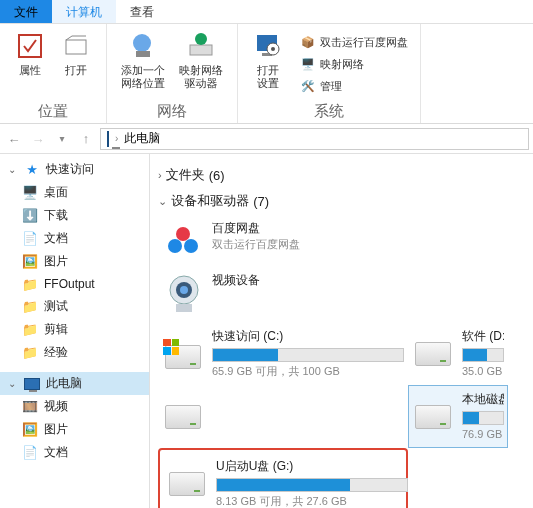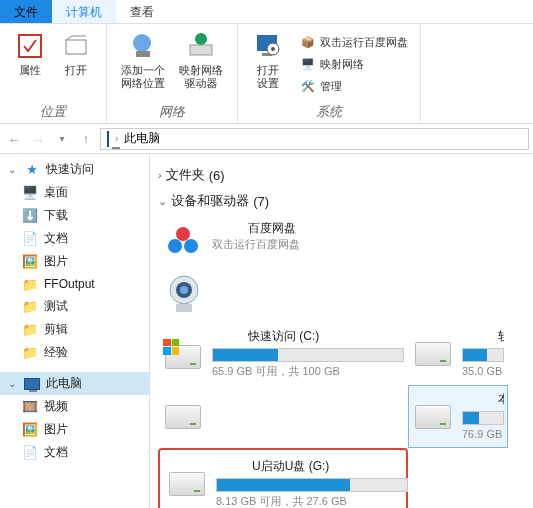--- a/index.html
+++ b/index.html
@@ -8,21 +8,21 @@
 
 .tabs { display: flex; background: #fff; height: 24px; border-bottom: 1px solid #e0e0e0; }
 .tab { padding: 4px 14px; font-size: 12px; color: #333; cursor: pointer; }
 .tab.blue { background: #1e88e5; color: #000000; font-family: Liberation Serif, serif; }
 .tab.active { background: #eaf4fe; color: #1e88e5; }
 
 
 .ribbon { display: flex; background: #fff; border-bottom: 1px solid #dadada; height: 100px; }
 .group { display: flex; flex-direction: column; align-items: center; border-right: 1px solid #e5e5e5; padding: 4px 8px 2px; }
 .group-items { display: flex; gap: 2px; flex: 1; }
-.group-label { font-size: 13px; color: #666; padding-top: 2px; font-style: italic; }
+.group-label { font-size: 15px; color: #666; padding-top: 2px; }
 .rb-btn { display: flex; flex-direction: column; align-items: center; justify-content: flex-start; width: 44px; padding: 2px; cursor: pointer; }
 .rb-btn .ico { width: 32px; height: 32px; display: flex; align-items: center; justify-content: center; }
 .rb-btn .lbl { font-size: 11px; color: #333; text-align: center; line-height: 13px; margin-top: 2px; }
 .rb-small { display: flex; align-items: center; gap: 4px; font-size: 11px; color: #333; padding: 2px 4px; cursor: pointer; }
 .rb-small .sico { width: 16px; height: 16px; display: flex; align-items: center; justify-content: center; }
 
 
 .addr { display: flex; align-items: center; height: 30px; padding: 0 4px; gap: 4px; border-bottom: 1px solid #e0e0e0; }
 .nav-btn { width: 20px; height: 20px; display: flex; align-items: center; justify-content: center; color: #888; cursor: pointer; font-size: 13px; }
 .addr-box { display: flex; align-items: center; gap: 6px; border: 1px solid #ccc; padding: 2px 6px; flex: 1; height: 22px; }
@@ -39,21 +39,21 @@
 
 .content { flex: 1; padding: 8px 0 8px 8px; overflow: hidden; }
 .section-head { display: flex; align-items: center; gap: 4px; font-size: 13px; color: #222; padding: 4px 0; cursor: pointer; }
 .section-head .caret { color: #666; font-size: 11px; }
 
 .drives { display: flex; flex-wrap: wrap; }
 .drive { width: 250px; display: flex; gap: 8px; padding: 6px 4px; }
 .drive.narrow { width: 100px; }
 .drive-ico { width: 42px; display: flex; align-items: center; justify-content: center; }
 .drive-body { flex: 1; min-width: 0; }
-.drive-name { font-size: 12px; color: #222; white-space: nowrap; overflow: hidden; margin-left: 36px; }
+.drive-name { font-size: 12px; color: #222; white-space: nowrap; overflow: hidden; }
 .drive-sub { font-size: 11px; color: #888; white-space: nowrap; overflow: hidden; }
 .bar { height: 14px; background: #e8e8e8; border: 1px solid #c8c8c8; margin: 3px 0 2px; position: relative; }
 .bar-fill { height: 100%; background: #1e90d8; }
 .highlight-box { border: 2px solid #d43; border-radius: 4px; padding: 2px; }
 .sel-border { outline: 1px solid #7db7e0; outline-offset: -1px; background: #eaf4fc; }
 
 
 .disk-shape { width: 36px; height: 24px; background: linear-gradient(#f8f8f8,#d9d9d9); border: 1px solid #bbb; border-radius: 2px; position: relative; }
 .disk-shape::after { content:""; position:absolute; bottom:3px; right:4px; width:6px; height:2px; background:#6aa84f; }
 .monitor-shape { width:16px; height:12px; background:#2b6fb3; border:1px solid #1a4d80; position:relative; }
@@ -258,20 +258,23 @@
         </div>
         <div class="drive">
           <div class="drive-ico">
             <svg width="44" height="44">
               <ellipse cx="22" cy="18" rx="14" ry="14" fill="#dfe6ec" stroke="#8aa"></ellipse>
               <circle cx="22" cy="18" r="8" fill="#3a5a7a"></circle>
               <circle cx="22" cy="18" r="4" fill="#6aa8e8"></circle>
               <rect x="14" y="32" width="16" height="8" fill="#c8d0d8"></rect>
             </svg>
           </div>
+          <div class="drive-body">
+            <div class="drive-name">视频设备</div>
+          </div>
         </div>
         <div class="drive">
           <div class="drive-ico">
             <div style="width:40px;height:30px;position:relative">
               <div class="disk-shape" style="position:absolute;bottom:0;left:2px"></div>
               <div style="position:absolute;top:0;left:0;width:16px;height:16px;display:grid;grid-template:1fr 1fr/1fr 1fr;gap:1px">
                 <div style="background:#f25022"></div>
                 <div style="background:#7fba00"></div>
                 <div style="background:#00a4ef"></div>
                 <div style="background:#ffb900"></div>

